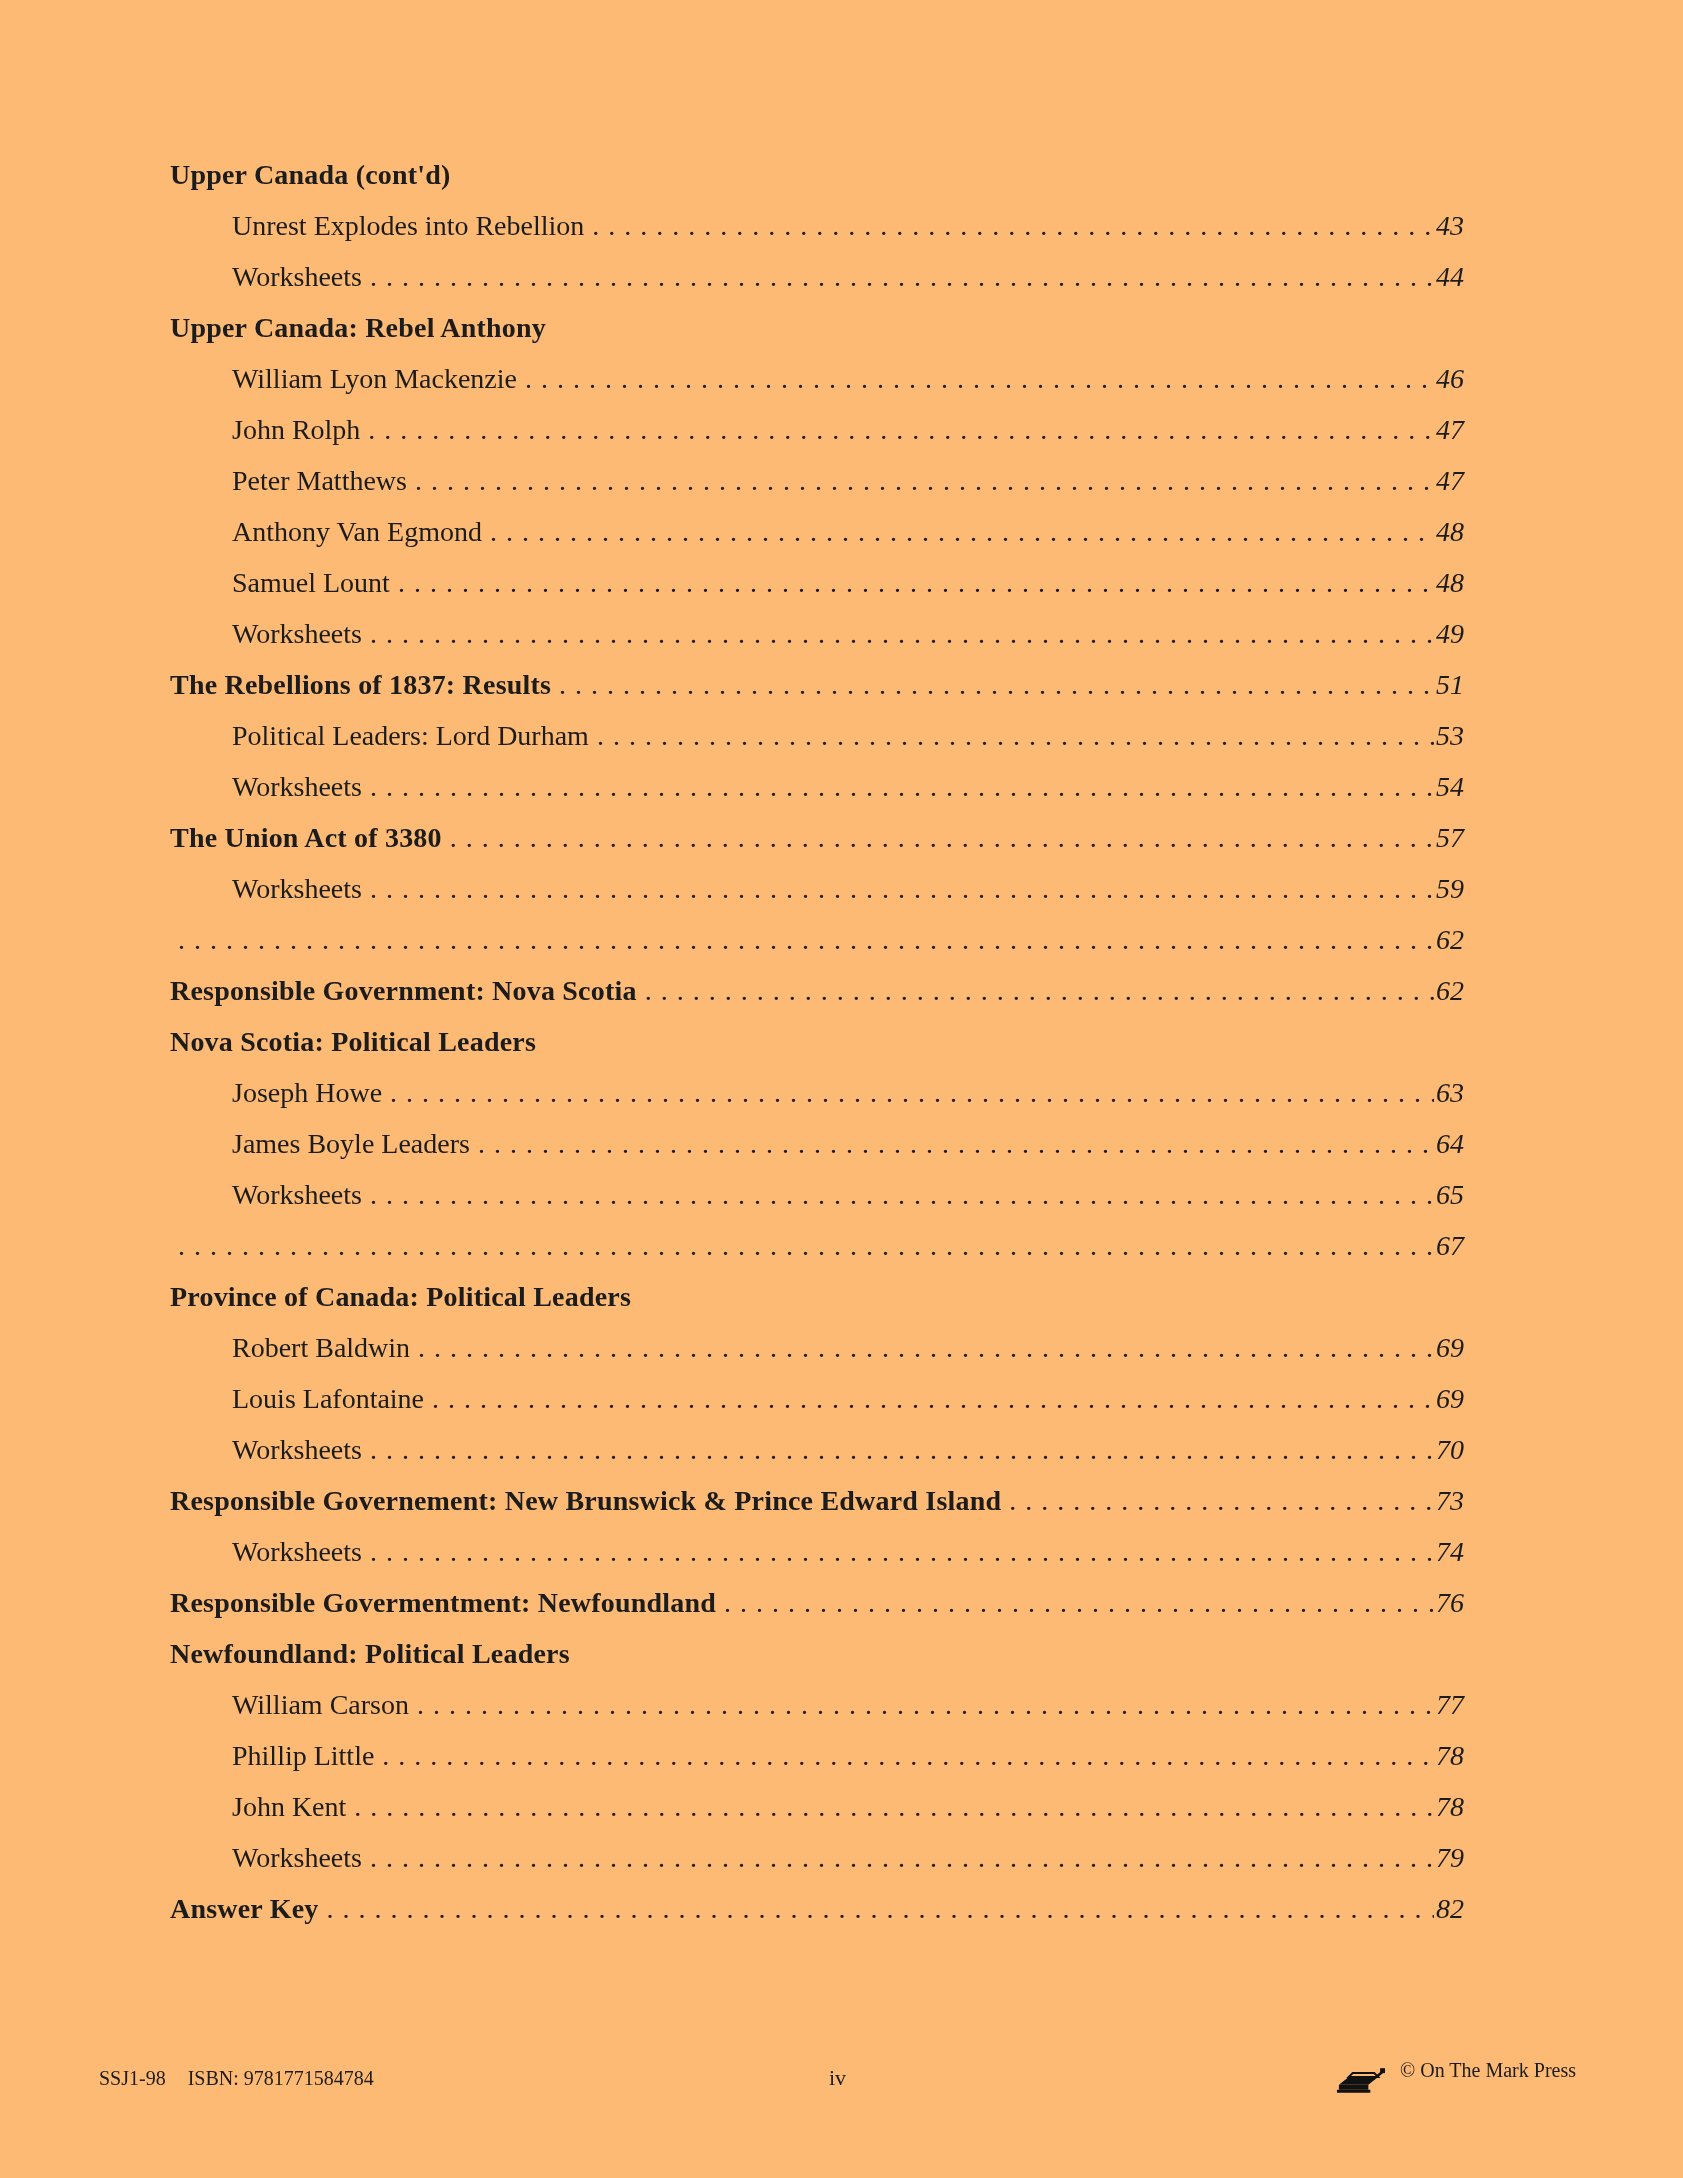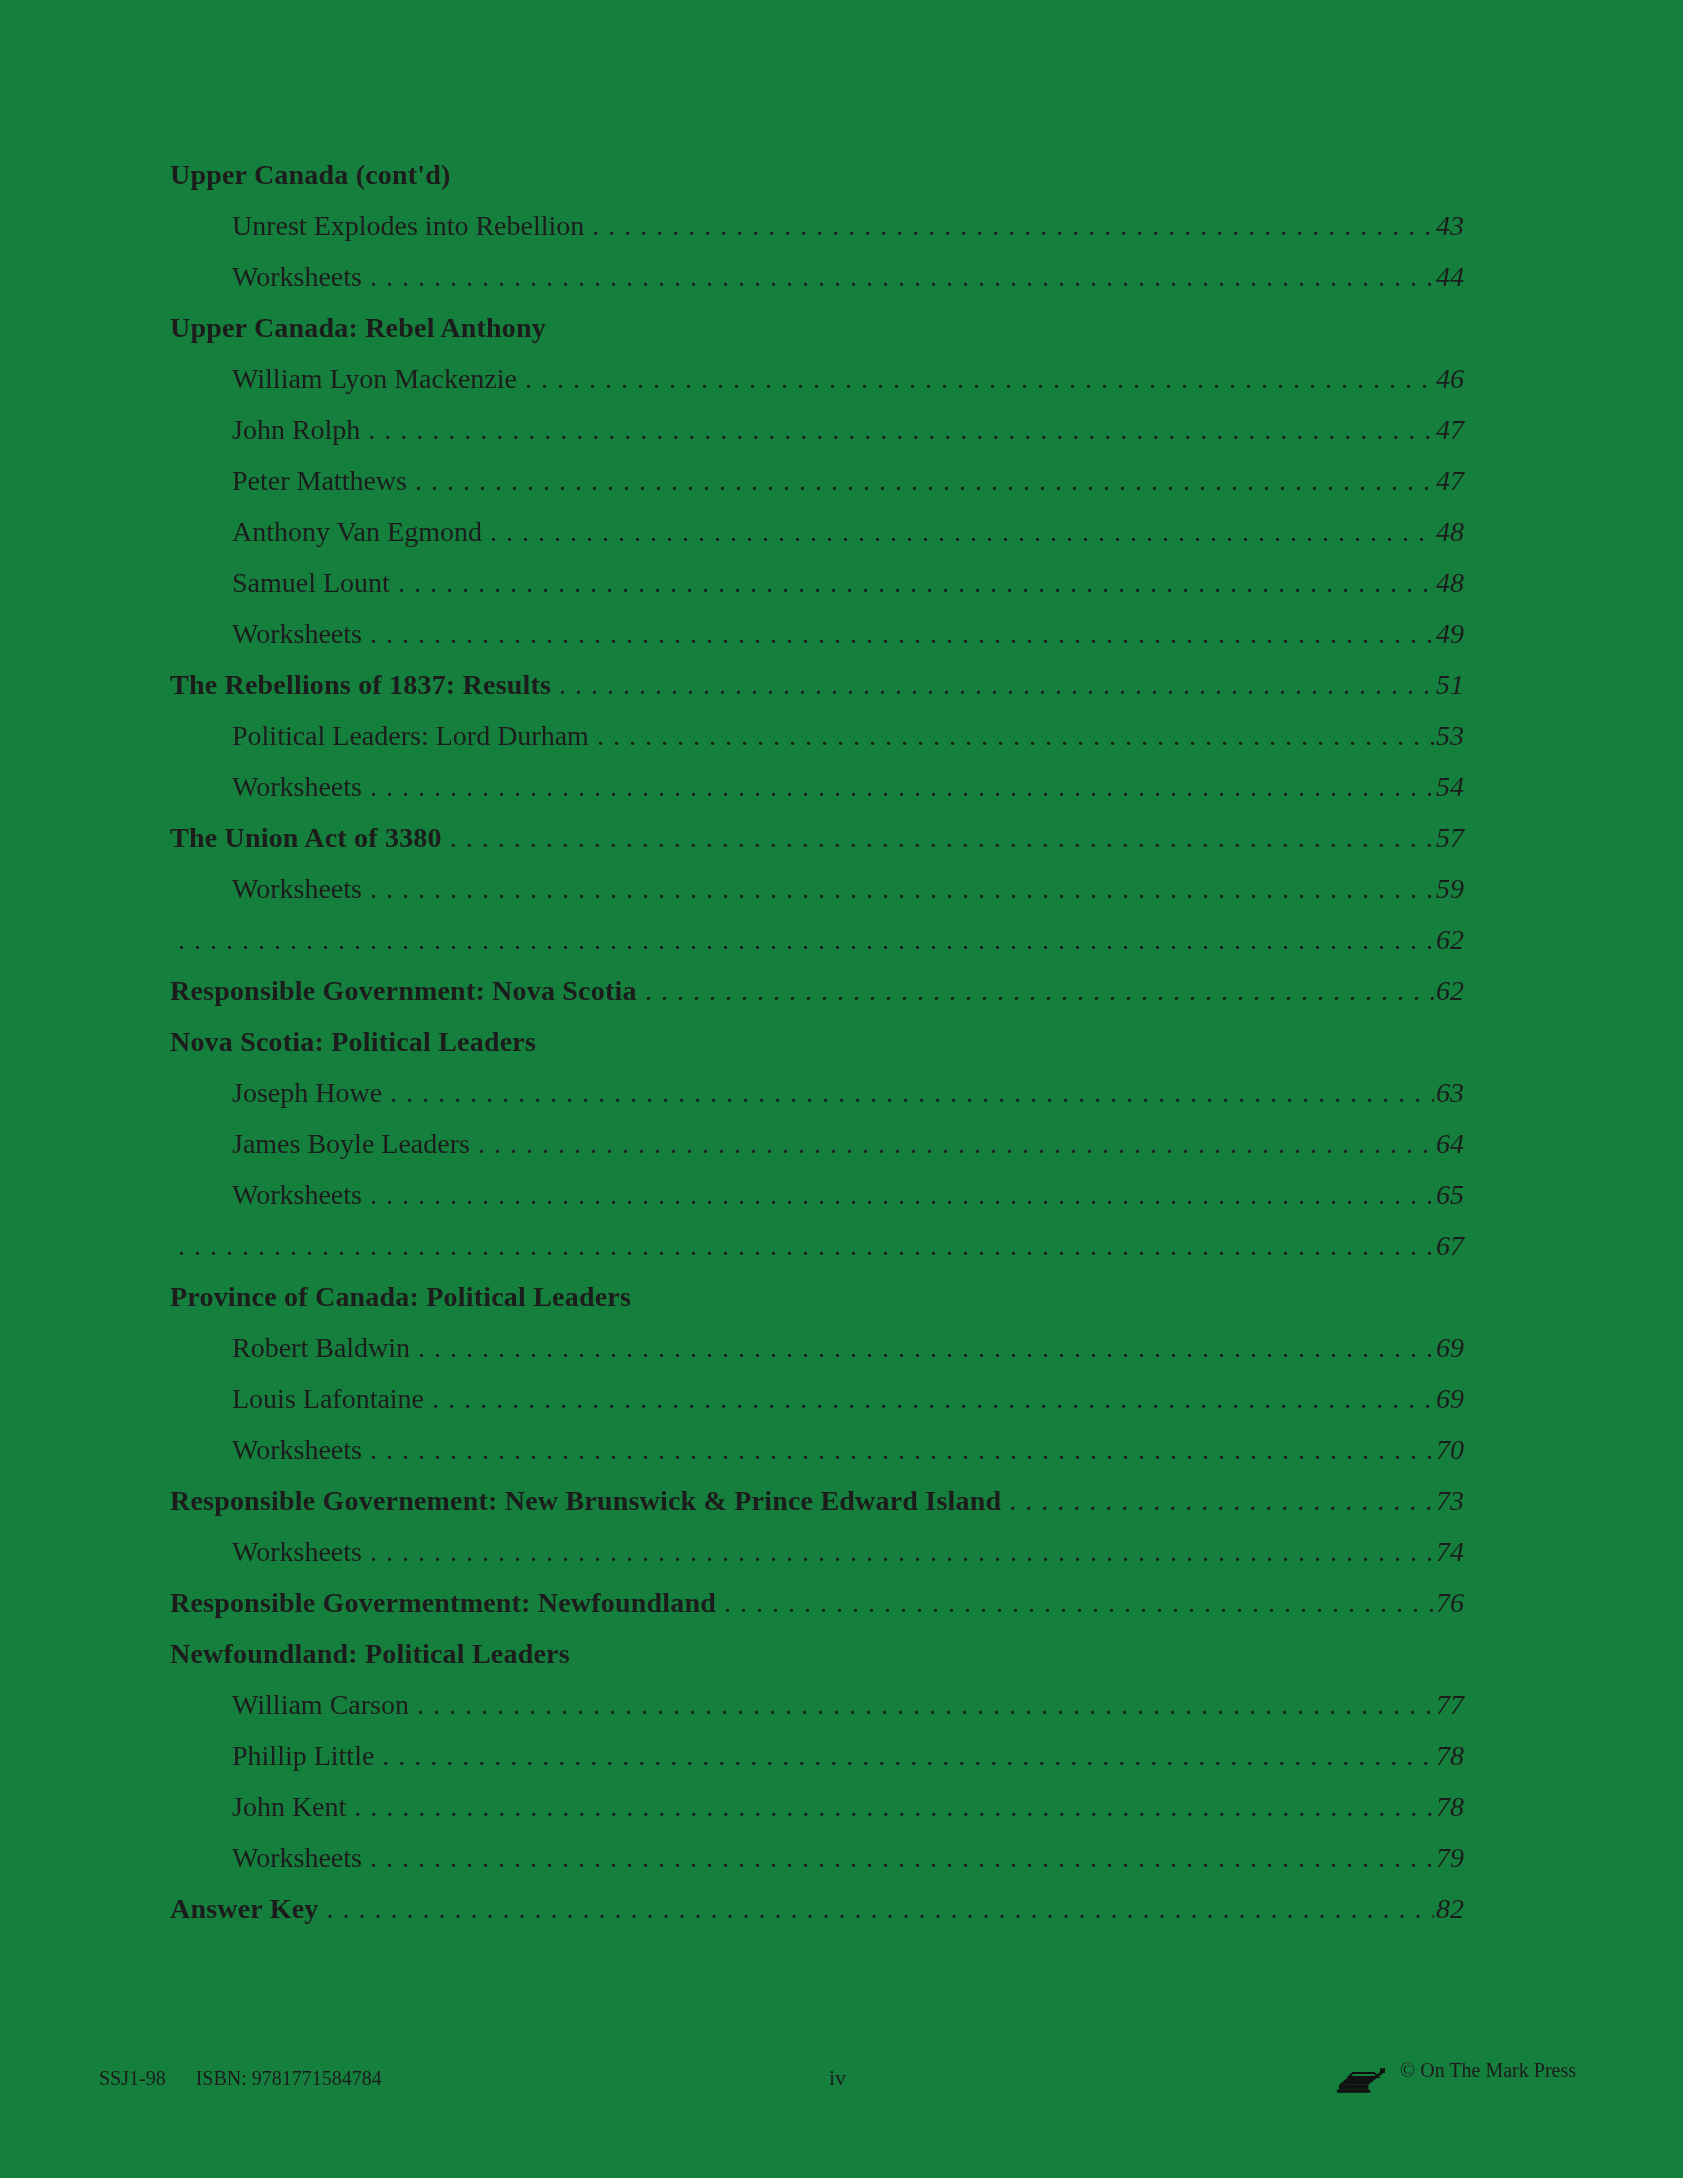--- a/index.html
+++ b/index.html
@@ -1,20 +1,20 @@
 <!DOCTYPE html>
 <html><head>
 <meta charset="utf-8">
 <style>
   html,body{margin:0;padding:0;background:#ffffff;}
   .page{
     position:relative;
     width:1683px;
     height:2178px;
-    background:#15803d;
+    background:#fdba74;
     color:#1c1c1c;
     font-family:"Liberation Serif","DejaVu Serif",serif;
     overflow:hidden;
     box-sizing:border-box;
   }
   .toc{
     position:absolute;
     top:149px;
     left:170px;
     right:219px;
@@ -58,21 +58,21 @@
     right:107px;
     bottom:77px;
     height:46px;
     font-size:20px;
     display:flex;
     justify-content:space-between;
     align-items:center;
   }
   .footer-left{
     display:flex;
-    gap:30px;
+    gap:22px;
     align-items:baseline;
     text-align:center;
   }
   .footer-center{
     position:absolute;
     left:50%;
     transform:translateX(-50%);
     font-size:22px;
   }
   .footer-right{

